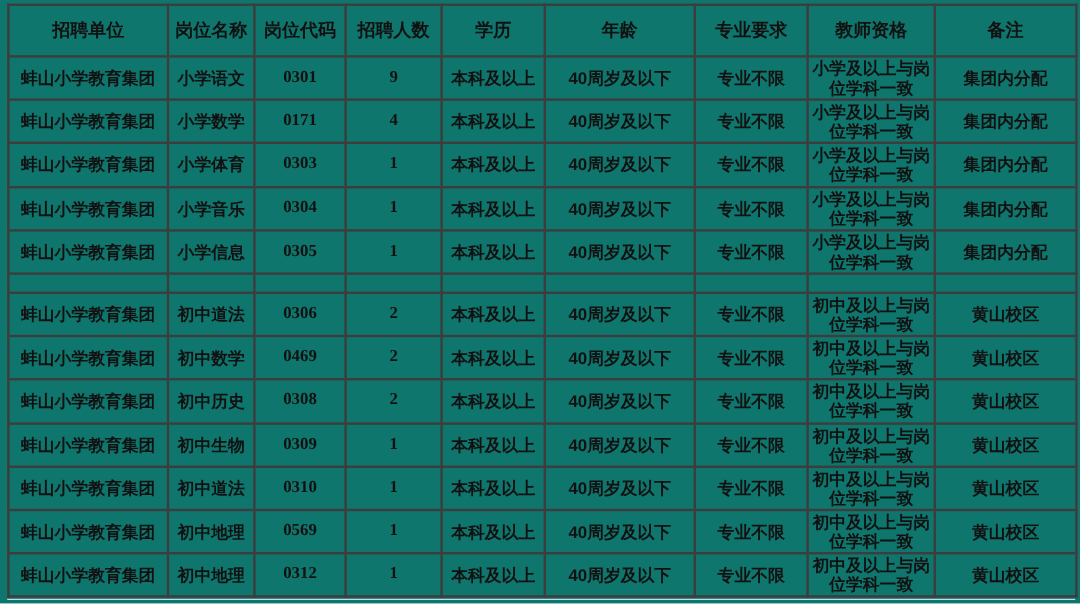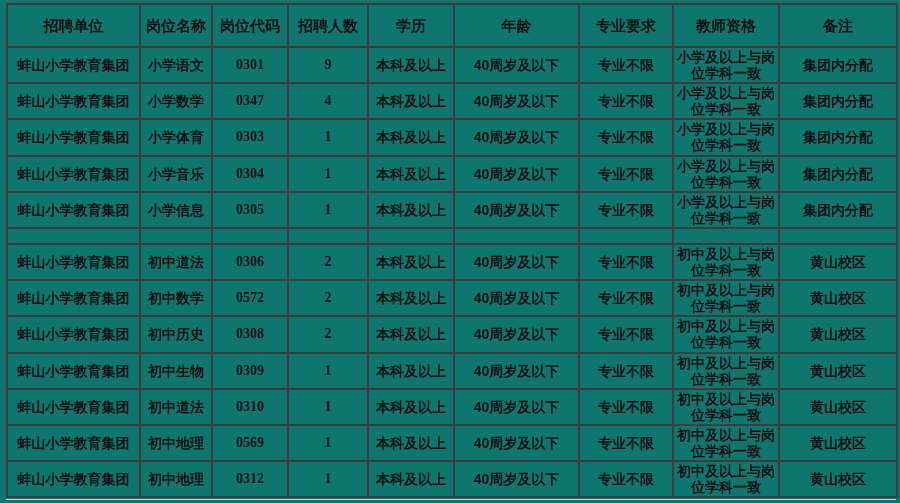--- a/index.html
+++ b/index.html
@@ -39,21 +39,21 @@
   table.recruit thead tr { height: 43px; }
   table.recruit thead th { font-size: 15px; }
   table.recruit tbody tr { height: 33px; }
   table.recruit tbody tr.empty-row { height: 16px; }
   td.num {
     font-family: "Liberation Serif", "DejaVu Serif", serif;
     font-size: 14.5px;
     font-weight: normal;
     margin-top: 24px;
   }
-  td.qual { font-size: 13px; line-height: 1.2; }
+  td.qual { font-size: 13px; line-height: 1.2; border-radius: 13px; }
   td.age  { font-size: 13.5px; }
   .grid-hint-bottom {
     position: absolute;
     left: 6px;
     top: 499px;
     width: 890px;
     height: 1px;
     background: #c9d7ec;
   }
 </style>
@@ -94,21 +94,21 @@
           <td class="num">9</td>
           <td>本科及以上</td>
           <td class="age">40周岁及以下</td>
           <td>专业不限</td>
           <td class="qual">小学及以上与岗位学科一致</td>
           <td>集团内分配</td>
         </tr>
         <tr>
           <td>蚌山小学教育集团</td>
           <td>小学数学</td>
-          <td class="num">0347</td>
+          <td class="num">0171</td>
           <td class="num">4</td>
           <td>本科及以上</td>
           <td class="age">40周岁及以下</td>
           <td>专业不限</td>
           <td class="qual">小学及以上与岗位学科一致</td>
           <td>集团内分配</td>
         </tr>
         <tr>
           <td>蚌山小学教育集团</td>
           <td>小学体育</td>
@@ -160,21 +160,21 @@
           <td class="num">2</td>
           <td>本科及以上</td>
           <td class="age">40周岁及以下</td>
           <td>专业不限</td>
           <td class="qual">初中及以上与岗位学科一致</td>
           <td>黄山校区</td>
         </tr>
         <tr>
           <td>蚌山小学教育集团</td>
           <td>初中数学</td>
-          <td class="num">0572</td>
+          <td class="num">0469</td>
           <td class="num">2</td>
           <td>本科及以上</td>
           <td class="age">40周岁及以下</td>
           <td>专业不限</td>
           <td class="qual">初中及以上与岗位学科一致</td>
           <td>黄山校区</td>
         </tr>
         <tr>
           <td>蚌山小学教育集团</td>
           <td>初中历史</td>

